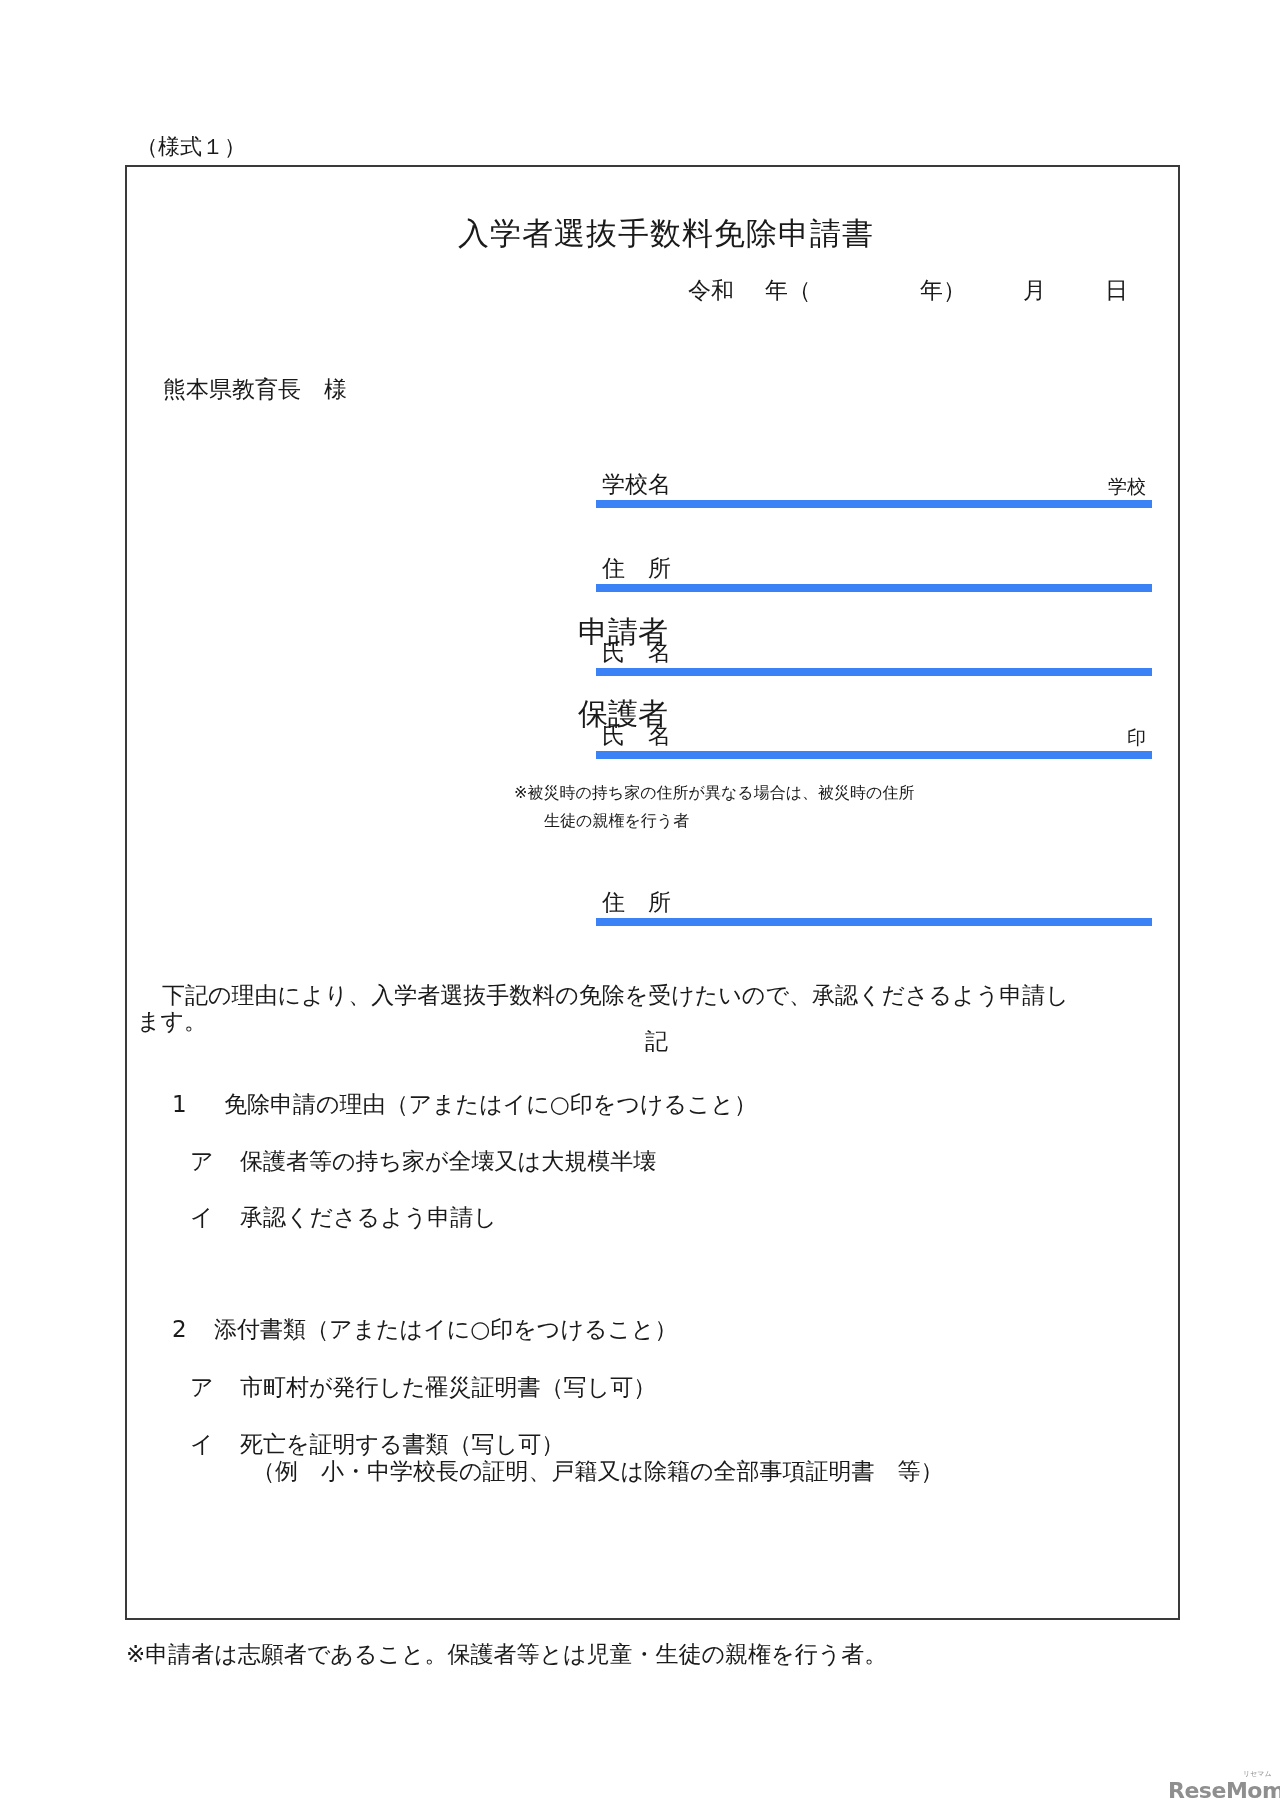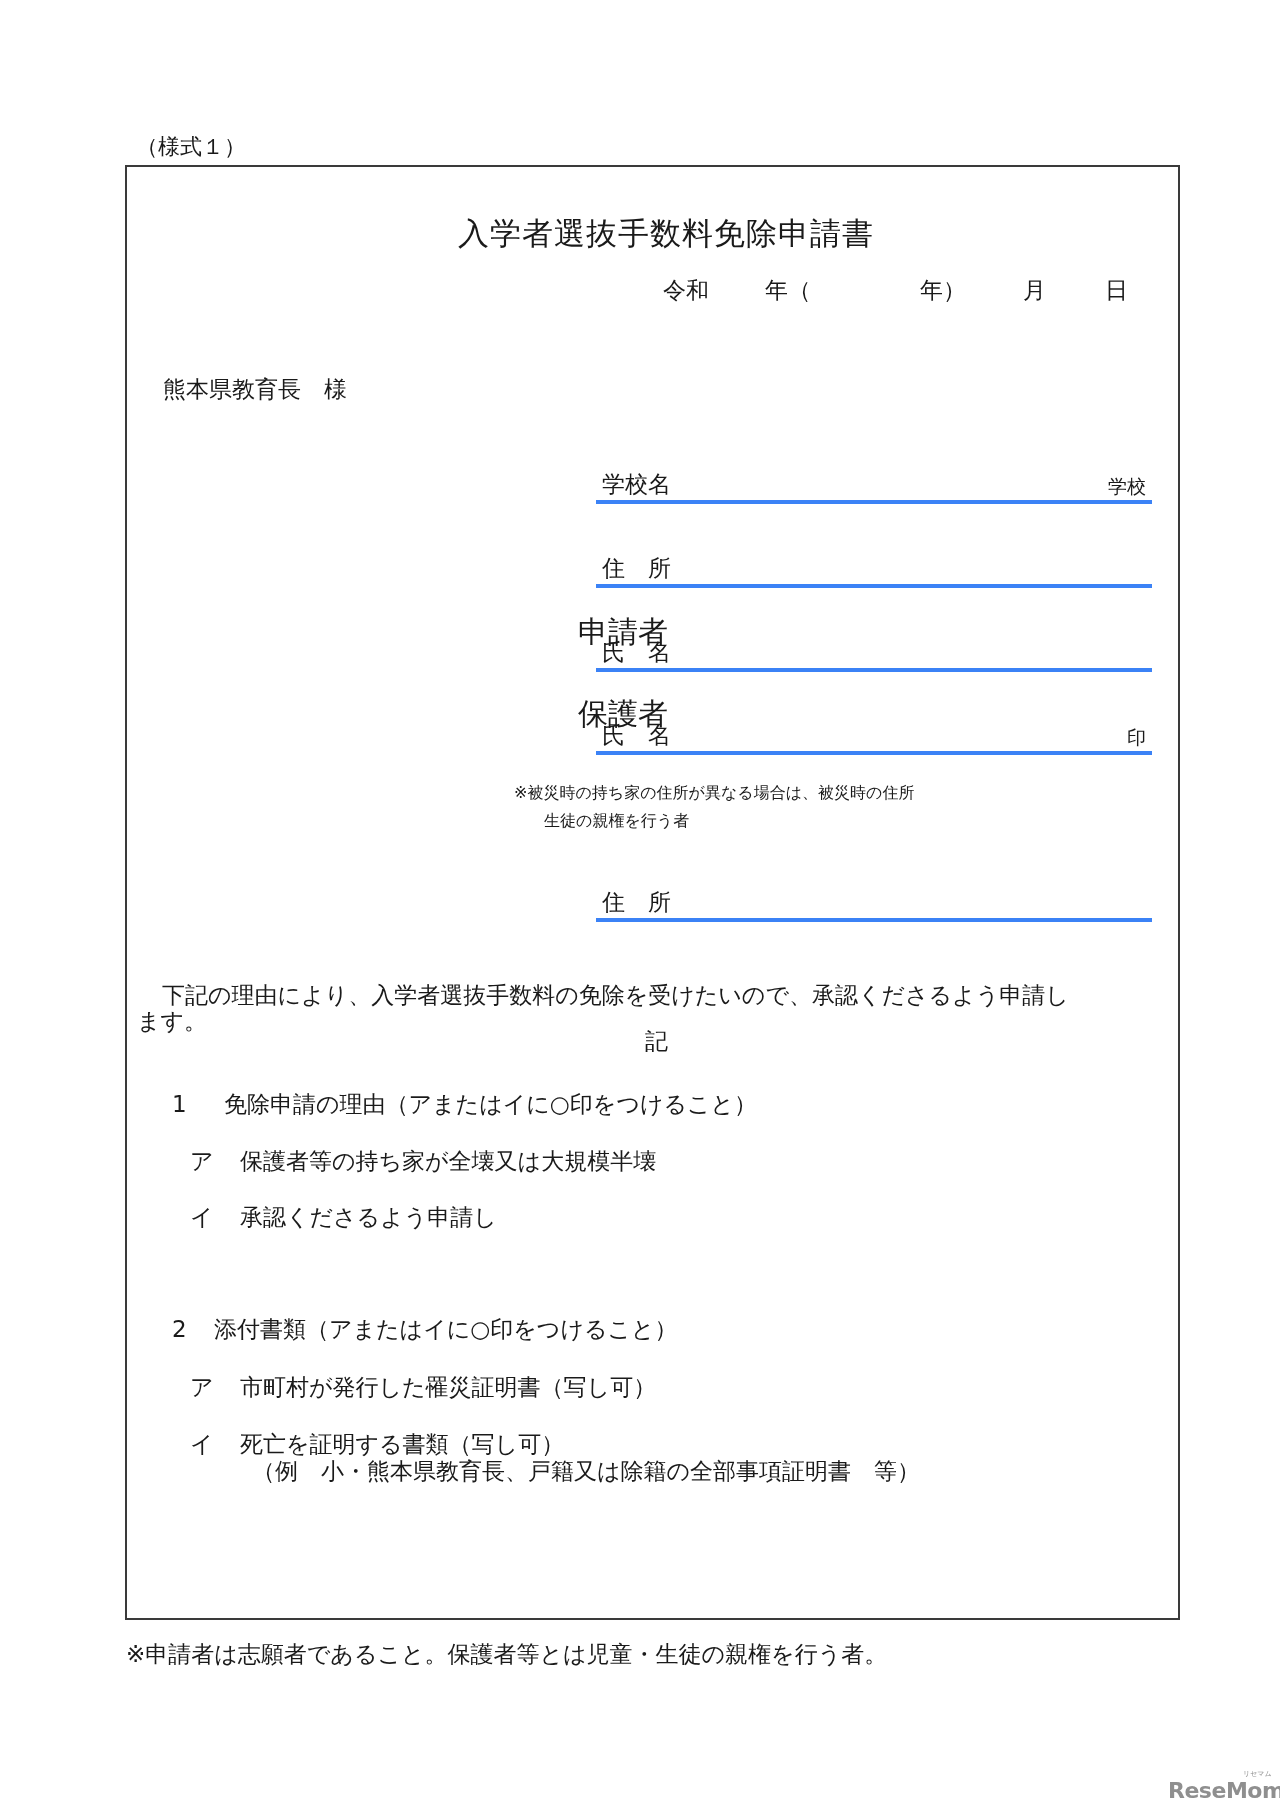--- a/index.html
+++ b/index.html
@@ -12,21 +12,21 @@
   .t24 { font-size: 23px; }
   .form-code { left: 136px; top: 136px; font-size: 22px; }
   .frame {
     position: absolute; left: 125px; top: 165px; width: 1055px; height: 1455px;
     border: 2px solid #3a3a3a; box-sizing: border-box;
   }
   .title { left: 458px; top: 218px; font-size: 31px; letter-spacing: 1px; }
   .addressee { left: 163px; top: 378px; }
   .field {
     position: absolute; left: 596px; width: 556px; height: 30px;
-    border-bottom: 4px solid #3b82f6;
+    border-bottom: 8px solid #3b82f6;
   }
   .field .lbl { position: absolute; left: 6px; bottom: 4px; font-size: 23px; line-height: 1; white-space: nowrap; }
   .field .suffix { position: absolute; right: 6px; bottom: 4px; font-size: 19px; line-height: 1; white-space: nowrap; }
   .role { font-size: 30px; }
   .note-line { font-size: 16px; }
   .kanji-mark { left: 645px; top: 1030px; }
   .footer-note { left: 126px; top: 1643px; font-size: 23px; }
   .logo {
     left: 1168px; top: 1780px; font-size: 22px; font-weight: bold;
     color: #8f8f8f; letter-spacing: -0.5px;
@@ -35,21 +35,21 @@
 </style>
 </head>
 <body>
 
 <div class="abs form-code">（様式１）</div>
 
 <div class="frame"></div>
 
 <div class="abs title">入学者選抜手数料免除申請書</div>
 
-<div class="abs t24" style="left:663px; top:279px;">令和</div>
+<div class="abs t24" style="left:688px; top:279px;">令和</div>
 <div class="abs t24" style="left:765px; top:279px;">年（</div>
 <div class="abs t24" style="left:920px; top:279px;">年）</div>
 <div class="abs t24" style="left:1023px; top:279px;">月</div>
 <div class="abs t24" style="left:1105px; top:279px;">日</div>
 
 <div class="abs t24 addressee">熊本県教育長　様</div>
 
 <div class="field" style="top:470px;">
   <span class="lbl">学校名</span>
   <span class="suffix">学校</span>
@@ -87,18 +87,18 @@
 <div class="abs t24" style="left:240px; top:1150px;">保護者等の持ち家が全壊又は大規模半壊</div>
 <div class="abs t24" style="left:190px; top:1206px;">イ</div>
 <div class="abs t24" style="left:240px; top:1206px;">承認くださるよう申請し</div>
 
 <div class="abs t24" style="left:172px; top:1318px;">2</div>
 <div class="abs t24" style="left:214px; top:1318px;">添付書類（アまたはイに○印をつけること）</div>
 <div class="abs t24" style="left:190px; top:1376px;">ア</div>
 <div class="abs t24" style="left:240px; top:1376px;">市町村が発行した罹災証明書（写し可）</div>
 <div class="abs t24" style="left:190px; top:1433px;">イ</div>
 <div class="abs t24" style="left:240px; top:1433px;">死亡を証明する書類（写し可）</div>
-<div class="abs t24" style="left:252px; top:1460px;">（例　小・熊本県教育長、戸籍又は除籍の全部事項証明書　等）</div>
+<div class="abs t24" style="left:252px; top:1460px;">（例　小・中学校長の証明、戸籍又は除籍の全部事項証明書　等）</div>
 
 <div class="abs footer-note">※申請者は志願者であること。保護者等とは児童・生徒の親権を行う者。</div>
 
 <div class="abs logo-kana">リセマム</div>
 <div class="abs logo">ReseMom</div>
 
 </body></html>

